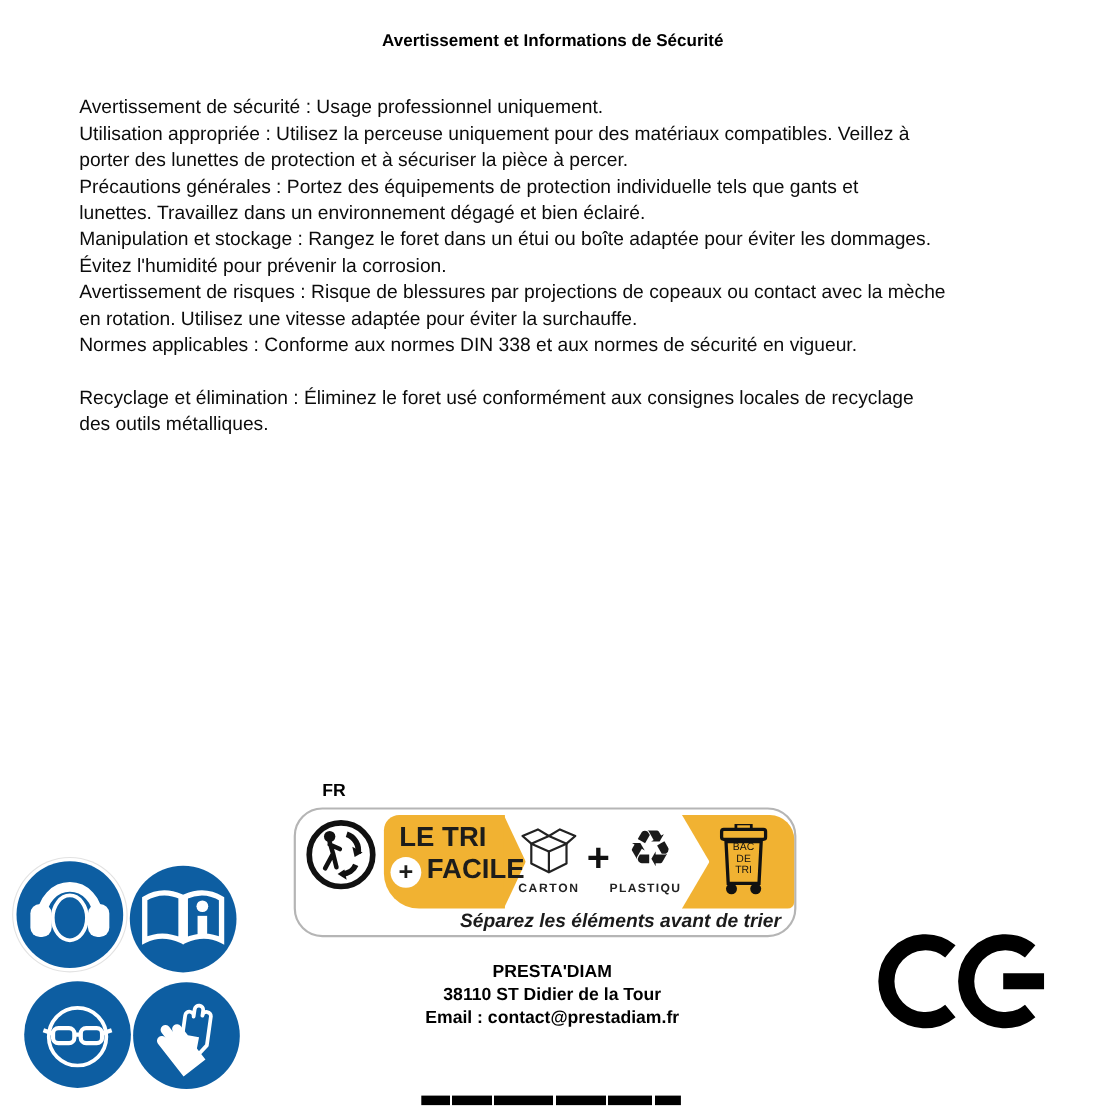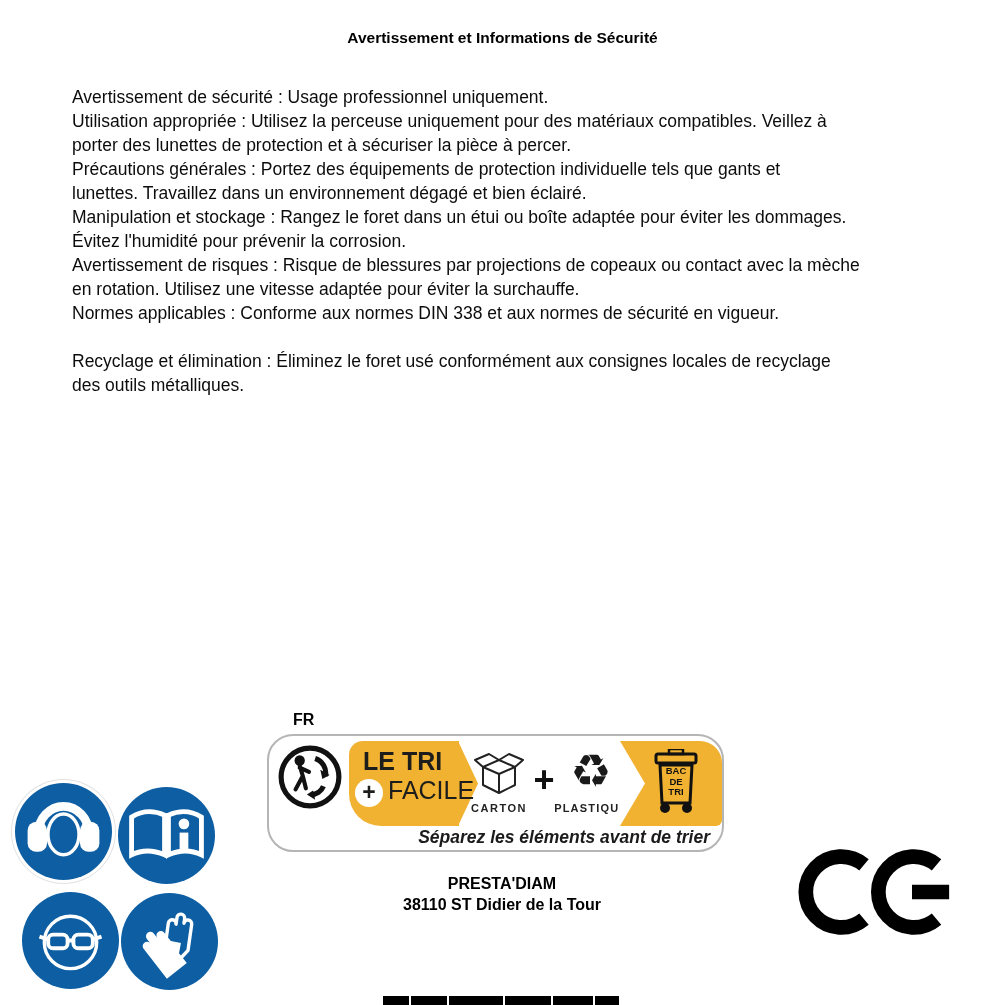--- a/index.html
+++ b/index.html
@@ -19,39 +19,39 @@
        border:2px solid #b5b5b5;border-radius:26px;box-sizing:border-box;}
   .tri *{box-sizing:border-box;}
   .triman{position:absolute;left:8px;top:8px;width:66px;height:66px;}
   .y1{position:absolute;left:80px;top:5px;width:110px;height:85px;background:#F1B232;
       border-radius:14px 0 0 32px;}
   .tip1{position:absolute;left:189px;top:5px;width:20px;height:85px;background:#F1B232;
         clip-path:polygon(0 0,100% 50%,0 100%);}
   .letri{position:absolute;left:94px;top:11px;font-size:25px;font-weight:900;color:#1d1d1b;text-align:right;}
   .pluscircle{position:absolute;left:86px;top:43px;width:28px;height:28px;border-radius:50%;
               background:#fff;text-align:center;font-size:23px;font-weight:900;line-height:27px;color:#1d1d1b;}
-  .facile{position:absolute;left:119px;top:40px;font-size:25px;font-weight:400;color:#1d1d1b;}
+  .facile{position:absolute;left:119px;top:40px;font-size:25px;font-weight:700;color:#1d1d1b;}
   .carton-icon{position:absolute;left:203px;top:16px;width:54px;height:46px;}
   .carton-label{position:absolute;left:186px;top:66px;width:88px;text-align:center;
                 font-size:11px;font-weight:700;letter-spacing:1.5px;color:#222;}
   .plus2{position:absolute;left:258px;top:23px;width:34px;text-align:center;
          font-size:36px;font-weight:900;color:#111;}
   .recycle-glyph{position:absolute;left:294px;top:8px;width:56px;text-align:center;
                  font-size:46px;line-height:54px;color:#1a1a1a;
                  font-family:"DejaVu Sans",sans-serif;}
   .plastique-label{position:absolute;left:276px;top:66px;width:92px;text-align:center;
                    font-size:11px;font-weight:700;letter-spacing:1.2px;color:#222;}
   .y2{position:absolute;left:351px;top:5px;width:102px;height:85px;background:#F1B232;
       border-radius:0 22px 6px 0;}
   .notch{position:absolute;left:351px;top:5px;width:25px;height:85px;background:#fff;
          clip-path:polygon(0 0,100% 50%,0 100%);}
   .bin{position:absolute;left:385px;top:13px;width:44px;height:66px;}
   .bin svg{position:absolute;left:0;top:0;}
   .bintext{position:absolute;top:17px;left:0;right:0;text-align:center;
-           font-size:9.5px;font-weight:700;line-height:10.5px;color:#111;}
+           font-size:9.5px;font-weight:400;line-height:10.5px;color:#111;}
   .tagline{position:absolute;right:12px;top:91px;font-size:17.5px;font-style:italic;
            font-weight:700;color:#1b1b1b;}
 
   
   .picto{position:absolute;width:97px;height:97px;border-radius:50%;background:#0D5EA2;}
   .picto svg{width:100%;height:100%;display:block;}
   .p1{left:15px;top:783px;box-shadow:0 0 0 3px #fff,0 0 0 4px #e2e2e2;}
   .p2{left:118px;top:787px;}
   .p3{left:22px;top:892px;}
   .p4{left:121px;top:893px;}
@@ -179,20 +179,21 @@
       </g>
       <g transform="rotate(-38 42 62)">
         <path d="M30 86 V47 a4.5 4.5 0 0 1 9 0 V41 a4.5 4.5 0 0 1 9 0 v6 a4.5 4.5 0 0 1 9 0 v11 l7 8 -8 7 v13 Z" fill="#fff" stroke-linejoin="round"></path>
       </g>
     </svg>
   </div>
 
   <div class="contact">
     <div>PRESTA'DIAM</div>
     <div>38110 ST Didier de la Tour</div>
+    <div>Email : contact@prestadiam.fr</div>
   </div>
 
   <svg class="ce" viewBox="0 0 176 100">
     <g fill="none" stroke="#000" stroke-width="17">
       <path d="M76.4 18.6 A41 41 0 1 0 76.4 81.4"></path>
       <path d="M160.4 18.6 A41 41 0 1 0 160.4 81.4"></path>
       <path d="M132 50 H175"></path>
     </g>
   </svg>
 

